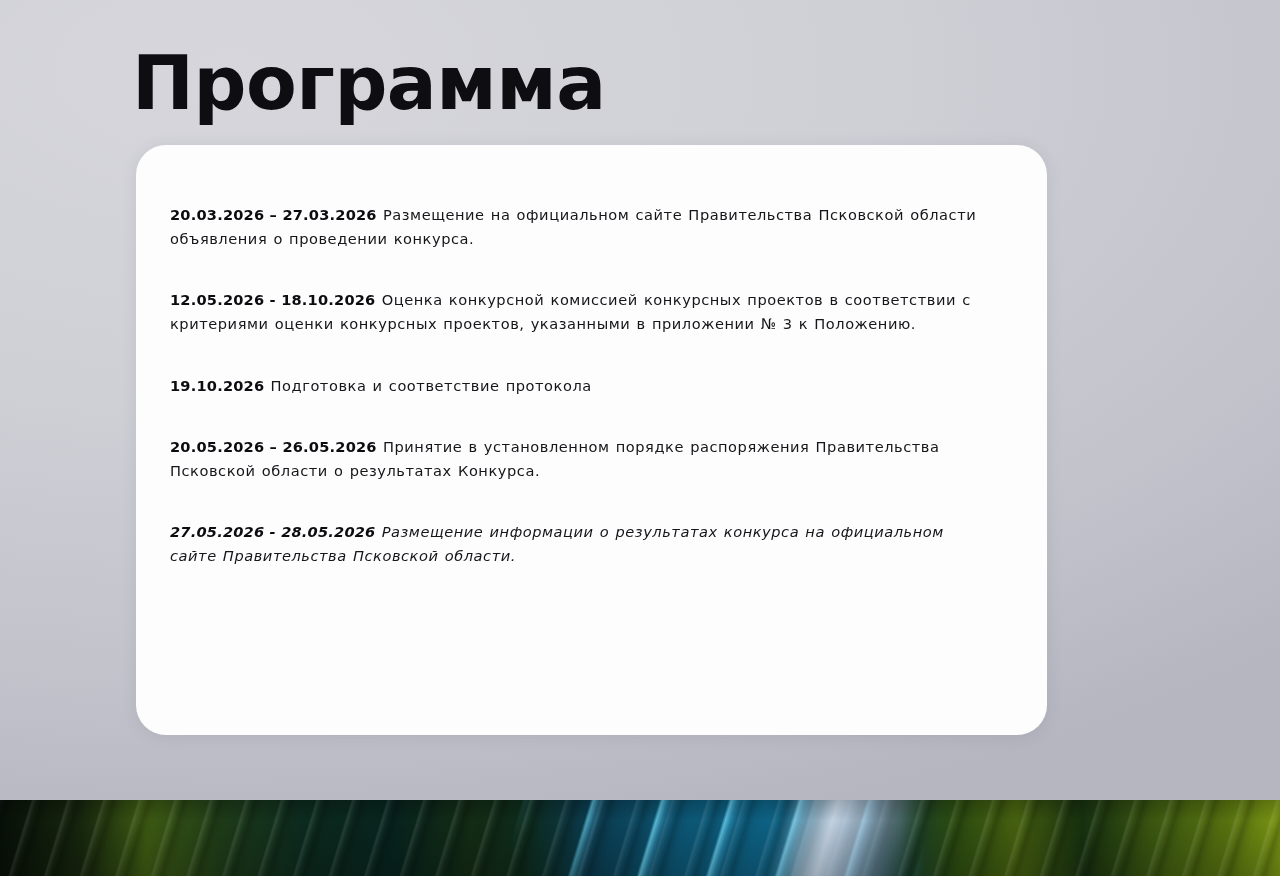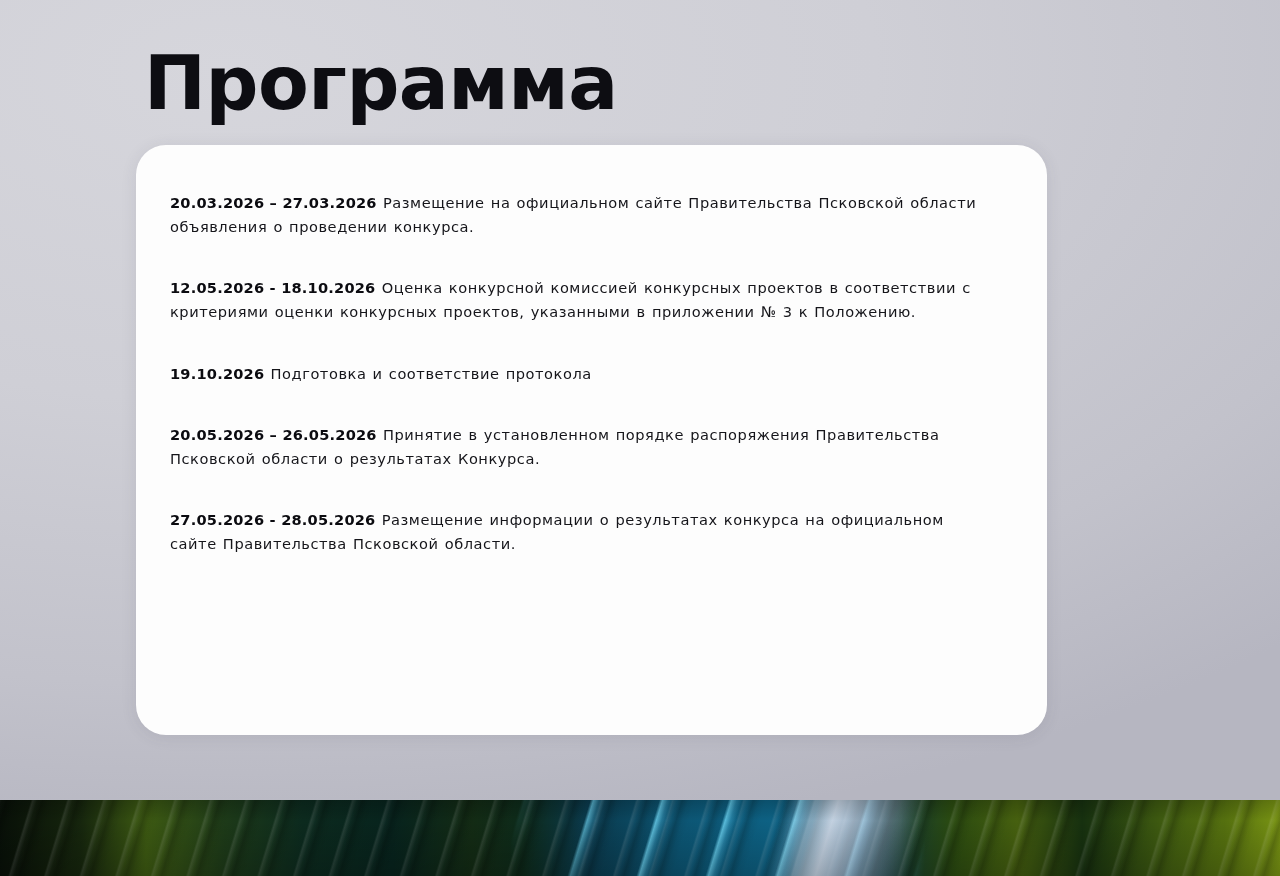--- a/index.html
+++ b/index.html
@@ -21,21 +21,21 @@
     height: 876px;
     overflow: hidden;
     background:
       radial-gradient(120% 90% at 18% 8%, #d6d6dc 0%, #cfcfd6 42%, #c2c2cb 78%, #b6b6c1 100%),
       linear-gradient(160deg, #d5d5db 0%, #c8c8d0 55%, #b7b7c2 100%);
   }
 
   
   .page-title {
     position: absolute;
-    left: 144px;
+    left: 132px;
     top: 46px;
     margin: 0;
     font-family: "DejaVu Sans", "Liberation Sans", sans-serif;
     font-weight: 700;
     font-size: 74px;
     line-height: 1.0;
     letter-spacing: -0.5px;
     color: #0d0d12;
     white-space: nowrap;
     text-align: center;
@@ -55,29 +55,30 @@
     padding: 42px 56px 40px 34px;
   }
 
   .schedule-list {
     margin: 0;
     padding: 0;
     list-style: none;
   }
 
   .schedule-item {
-    margin: 4px 0 38px 0;
+    margin: 16px 0 38px 0;
     font-size: 14.6px;
     line-height: 1.62;
     letter-spacing: 0.55px;
     color: #15151a;
     word-spacing: 1px;
   }
   .schedule-item:last-child {
     margin-bottom: 0;
+    font-style: italic;
   }
 
   .item-date {
     font-weight: 700;
     letter-spacing: 0.2px;
     word-spacing: 0;
     color: #0b0b10;
   }
   .item-text {
     font-weight: 400;

